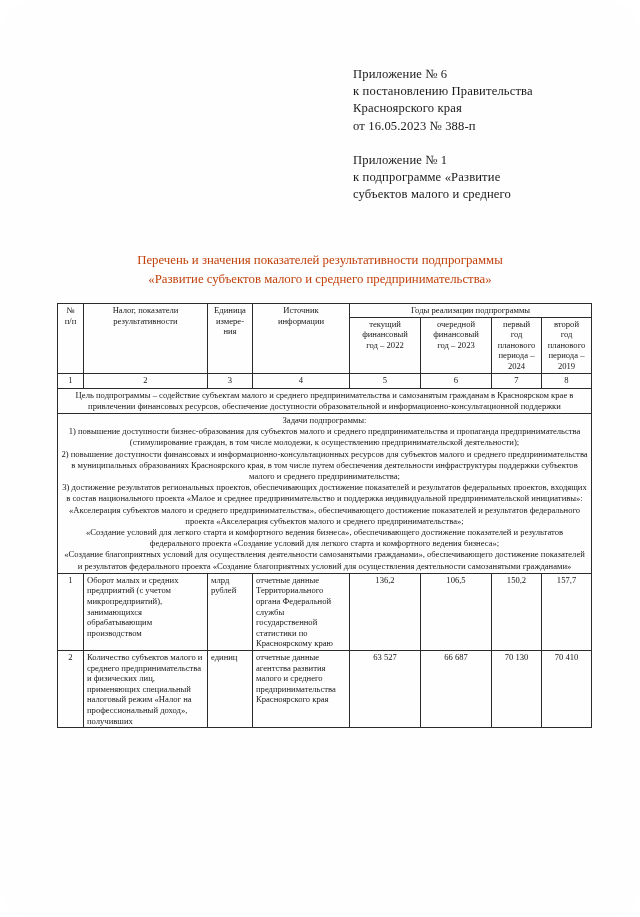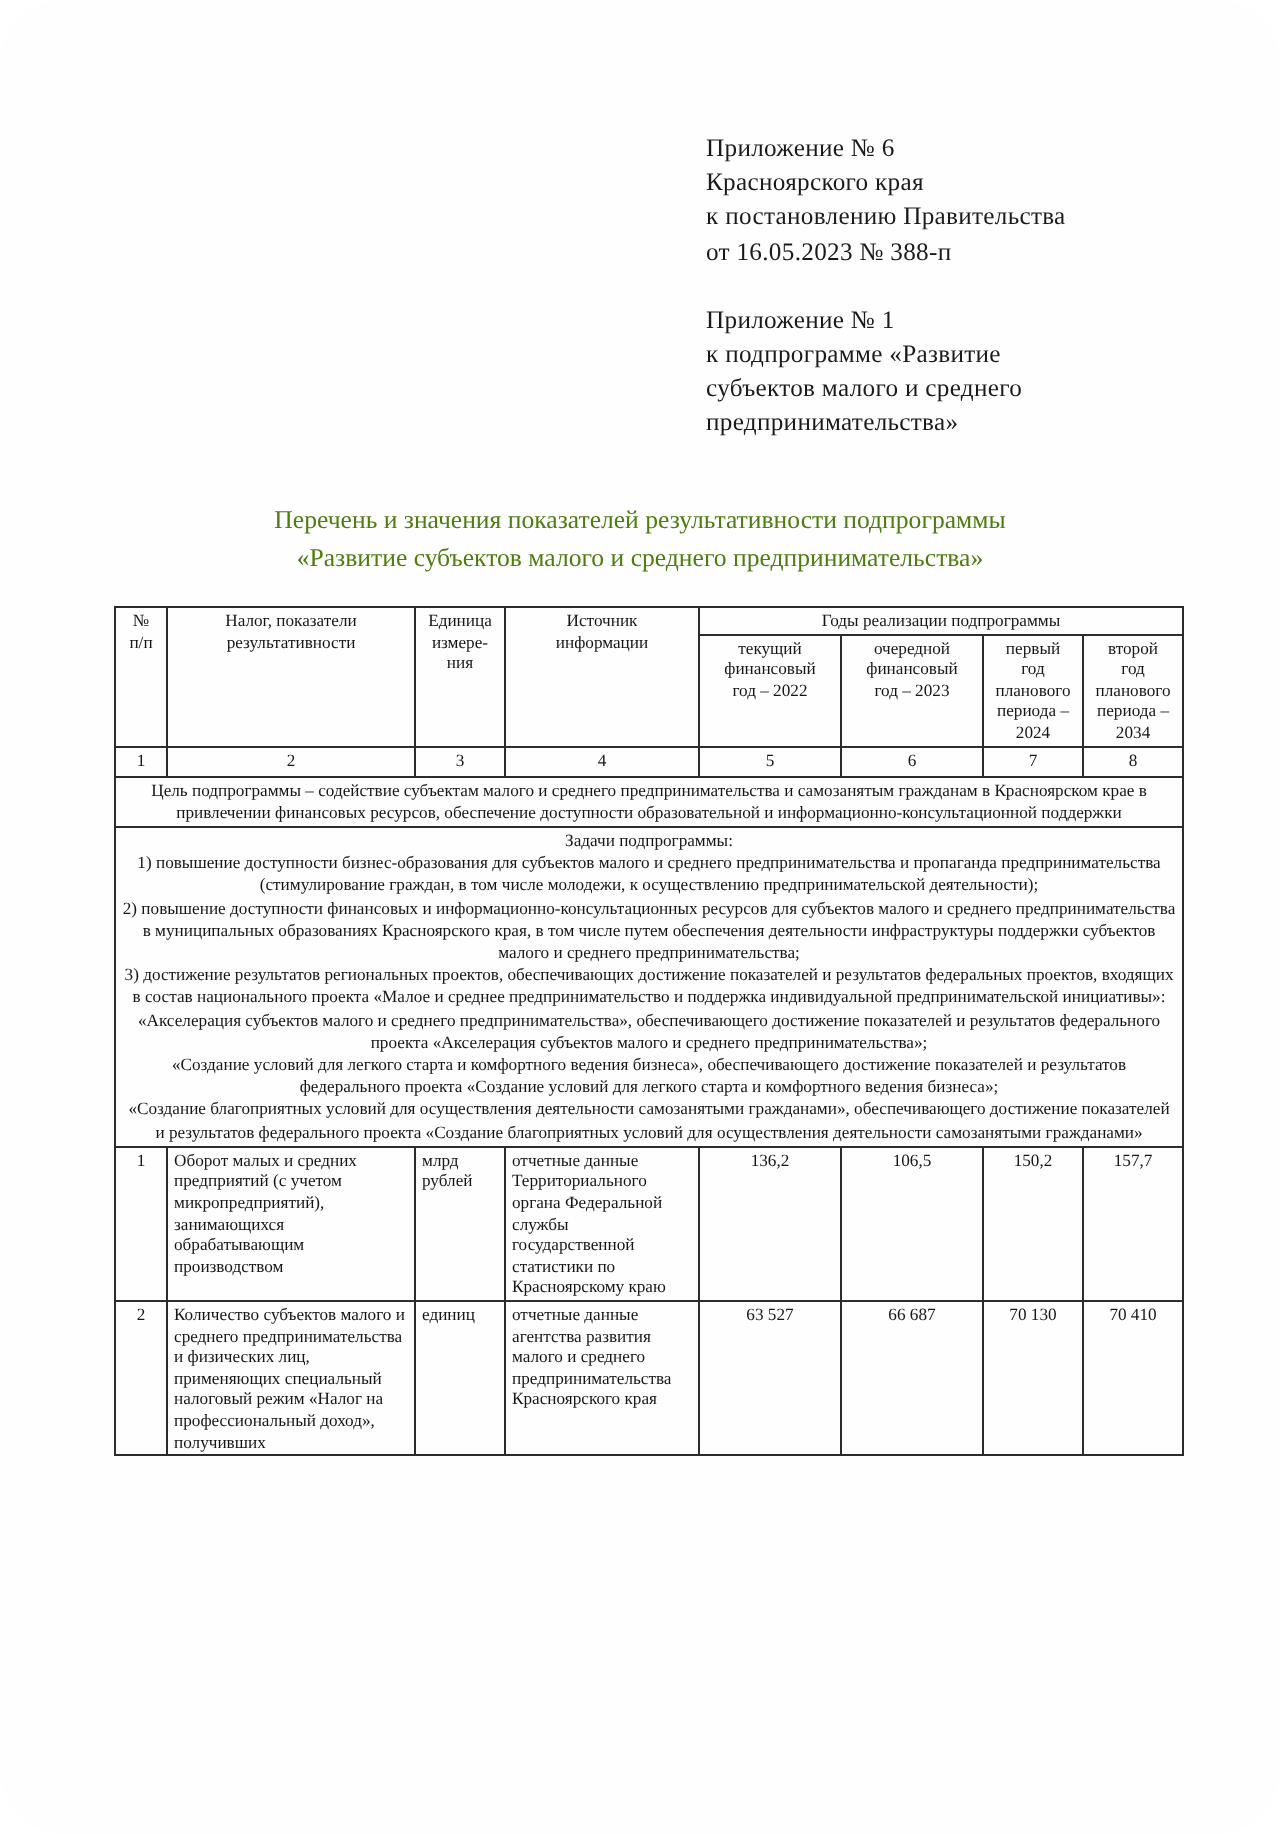--- a/index.html
+++ b/index.html
@@ -48,21 +48,21 @@
 
   
   .doc-title {
     position: absolute;
     left: 60px;
     top: 251px;
     width: 520px;
     text-align: center;
     font-size: 12.8px;
     line-height: 18.5px;
-    color: #4d7c0f;
+    color: #c2410c;
   }
 
   
   .tbl {
     position: absolute;
     left: 57px;
     top: 303px;
     width: 526px;
     border-collapse: collapse;
     table-layout: fixed;
@@ -123,27 +123,26 @@
   .name-cell { text-align: left; }
 </style>
 </head>
 <body>
 
 <div class="page">
   <div class="sheet">
 
     <div class="hdr">
       <div>Приложение № 6</div>
+      <div>к постановлению Правительства</div>
       <div>Красноярского края</div>
-      <div>к постановлению Правительства</div>
       <div>от 16.05.2023 № 388-п</div>
       <div class="blk2">Приложение № 1</div>
       <div>к подпрограмме «Развитие</div>
       <div>субъектов малого и среднего</div>
-      <div>предпринимательства»</div>
     </div>
 
     <div class="doc-title">
       <div>Перечень и значения показателей результативности подпрограммы</div>
       <div>«Развитие субъектов малого и среднего предпринимательства»</div>
     </div>
 
     <table class="tbl">
       <colgroup>
         <col class="c1">
@@ -177,21 +176,21 @@
 год – 2023</th>
           <th class="hcell" style="white-space: pre-line;">первый
 год
 планового
 периода –
 2024</th>
           <th class="hcell" style="white-space: pre-line;">второй
 год
 планового
 периода –
-2034</th>
+2019</th>
         </tr>
         <tr class="numrow">
           <td>1</td>
           <td>2</td>
           <td>3</td>
           <td>4</td>
           <td>5</td>
           <td>6</td>
           <td>7</td>
           <td>8</td>

